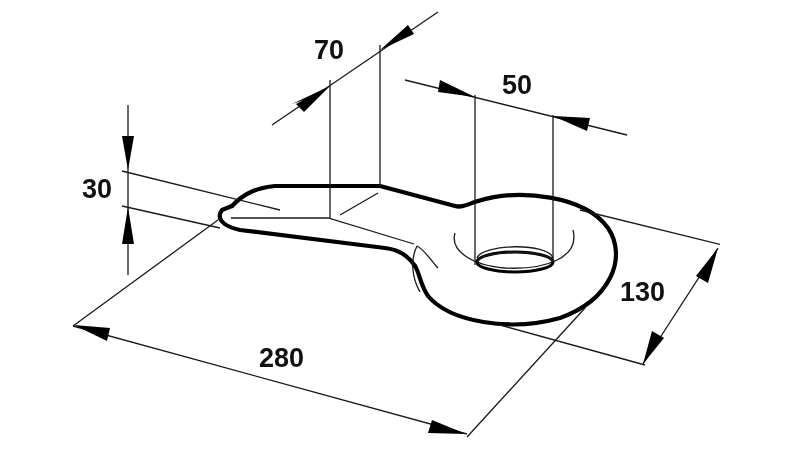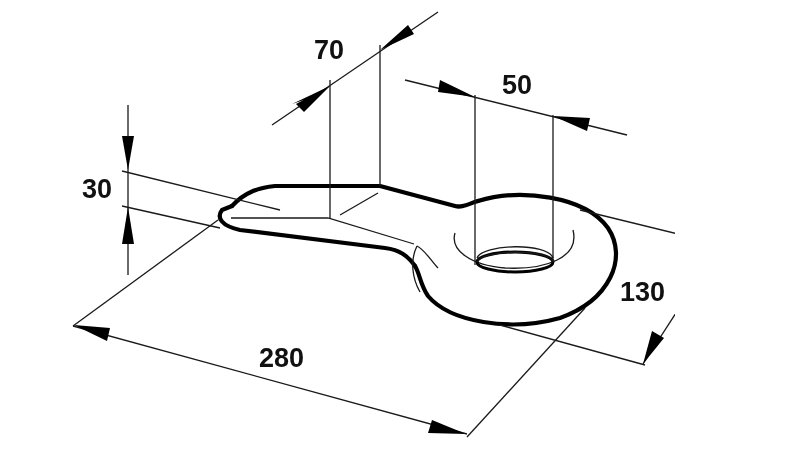--- a/index.html
+++ b/index.html
@@ -1,16 +1,16 @@
 <!DOCTYPE html>
 <html><head>
 <meta charset="utf-8">
 <style>
   html, body { margin: 0; padding: 0; background: #ffffff; }
-  #canvas { position: relative; width: 675px; height: 450px; overflow: hidden; background: #ffffff; }
+  #canvas { position: relative; width: 675px; height: 450px; overflow: hidden; background: #ffffff; padding-left: 45px; }
   svg { position: absolute; left: 0; top: 0; }
   .dimtext { font-family: "Liberation Sans", "DejaVu Sans", sans-serif; font-weight: bold; font-size: 27px; fill: #111111; }
   .thin { stroke: #1a1a1a; stroke-width: 1.3; fill: none; }
   .thick { stroke: #000000; stroke-width: 4.2; fill: none; stroke-linejoin: round; stroke-linecap: round; }
   .med { stroke: #000000; stroke-width: 3; fill: none; }
   .arrow { fill: #000000; stroke: none; }
 </style>
 </head>
 <body>
 

